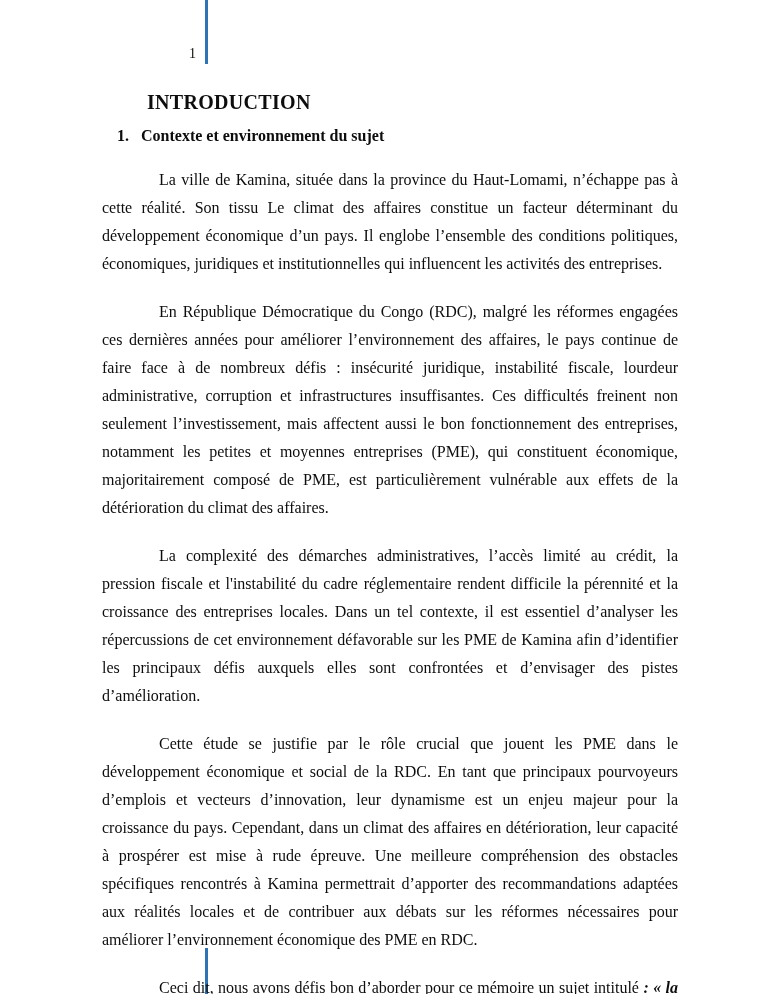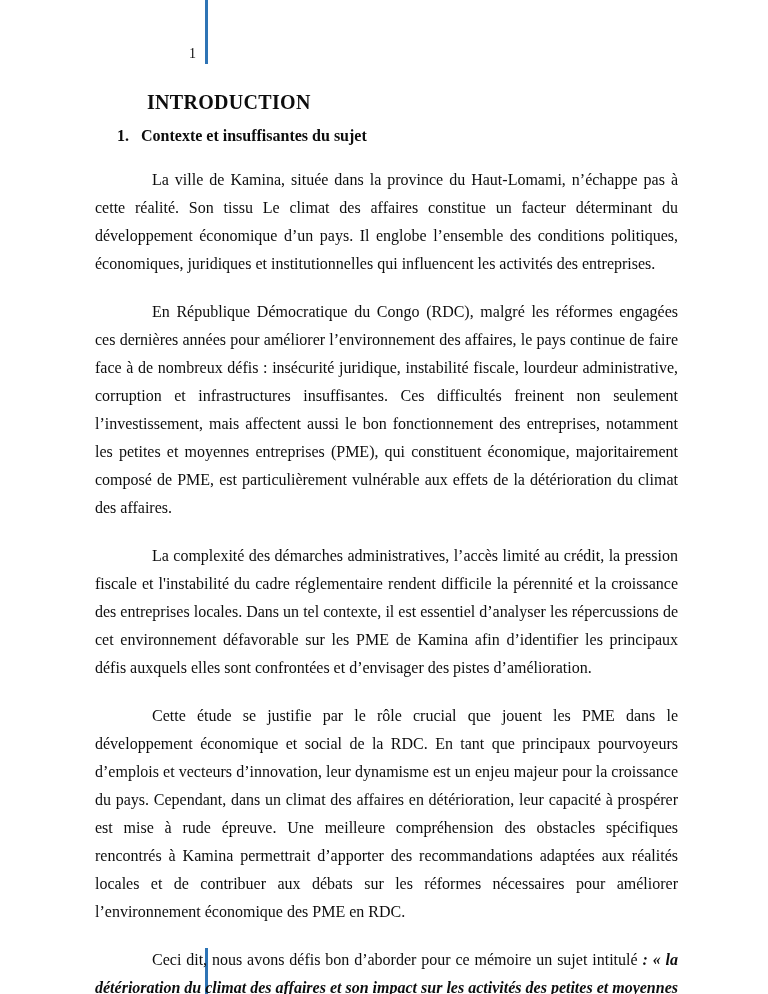--- a/index.html
+++ b/index.html
@@ -51,21 +51,21 @@
     margin: 0 0 16px 0;
     padding-left: 27px;
   }
   .section-title .num {
     display: inline-block;
     margin-right: 12px;
   }
   .para {
     text-align: justify;
     text-indent: 57px;
-    margin: 0 0 20px 5px;
+    margin: 0 0 20px 12px;
   }
   .para:last-child { margin-bottom: 0; }
   .bold-italic {
     font-weight: bold;
     font-style: italic;
   }
 </style>
 </head>
 <body>
 
@@ -74,21 +74,21 @@
   <div class="blue-bar top"></div>
   <div class="blue-bar bottom"></div>
 
   <div class="page-number">1</div>
 
   <div class="content">
 
     <div class="heading">INTRODUCTION</div>
 
     <div class="section-title">
-      <span class="num">1.</span><span>Contexte et insuffisantes du sujet</span>
+      <span class="num">1.</span><span>Contexte et environnement du sujet</span>
     </div>
 
     <p class="para">La ville de Kamina, située dans la province du Haut-Lomami, n’échappe pas à cette réalité. Son tissu Le climat des affaires constitue un facteur déterminant du développement économique d’un pays. Il englobe l’ensemble des conditions politiques, économiques, juridiques et institutionnelles qui influencent les activités des entreprises.</p>
 
     <p class="para">En République Démocratique du Congo (RDC), malgré les réformes engagées ces dernières années pour améliorer l’environnement des affaires, le pays continue de faire face à de nombreux défis : insécurité juridique, instabilité fiscale, lourdeur administrative, corruption et infrastructures insuffisantes. Ces difficultés freinent non seulement l’investissement, mais affectent aussi le bon fonctionnement des entreprises, notamment les petites et moyennes entreprises (PME), qui constituent économique, majoritairement composé de PME, est particulièrement vulnérable aux effets de la détérioration du climat des affaires.</p>
 
     <p class="para">La complexité des démarches administratives, l’accès limité au crédit, la pression fiscale et l'instabilité du cadre réglementaire rendent difficile la pérennité et la croissance des entreprises locales. Dans un tel contexte, il est essentiel d’analyser les répercussions de cet environnement défavorable sur les PME de Kamina afin d’identifier les principaux défis auxquels elles sont confrontées et d’envisager des pistes d’amélioration.</p>
 
     <p class="para">Cette étude se justifie par le rôle crucial que jouent les PME dans le développement économique et social de la RDC. En tant que principaux pourvoyeurs d’emplois et vecteurs d’innovation, leur dynamisme est un enjeu majeur pour la croissance du pays. Cependant, dans un climat des affaires en détérioration, leur capacité à prospérer est mise à rude épreuve. Une meilleure compréhension des obstacles spécifiques rencontrés à Kamina permettrait d’apporter des recommandations adaptées aux réalités locales et de contribuer aux débats sur les réformes nécessaires pour améliorer l’environnement économique des PME en RDC.</p>
 

